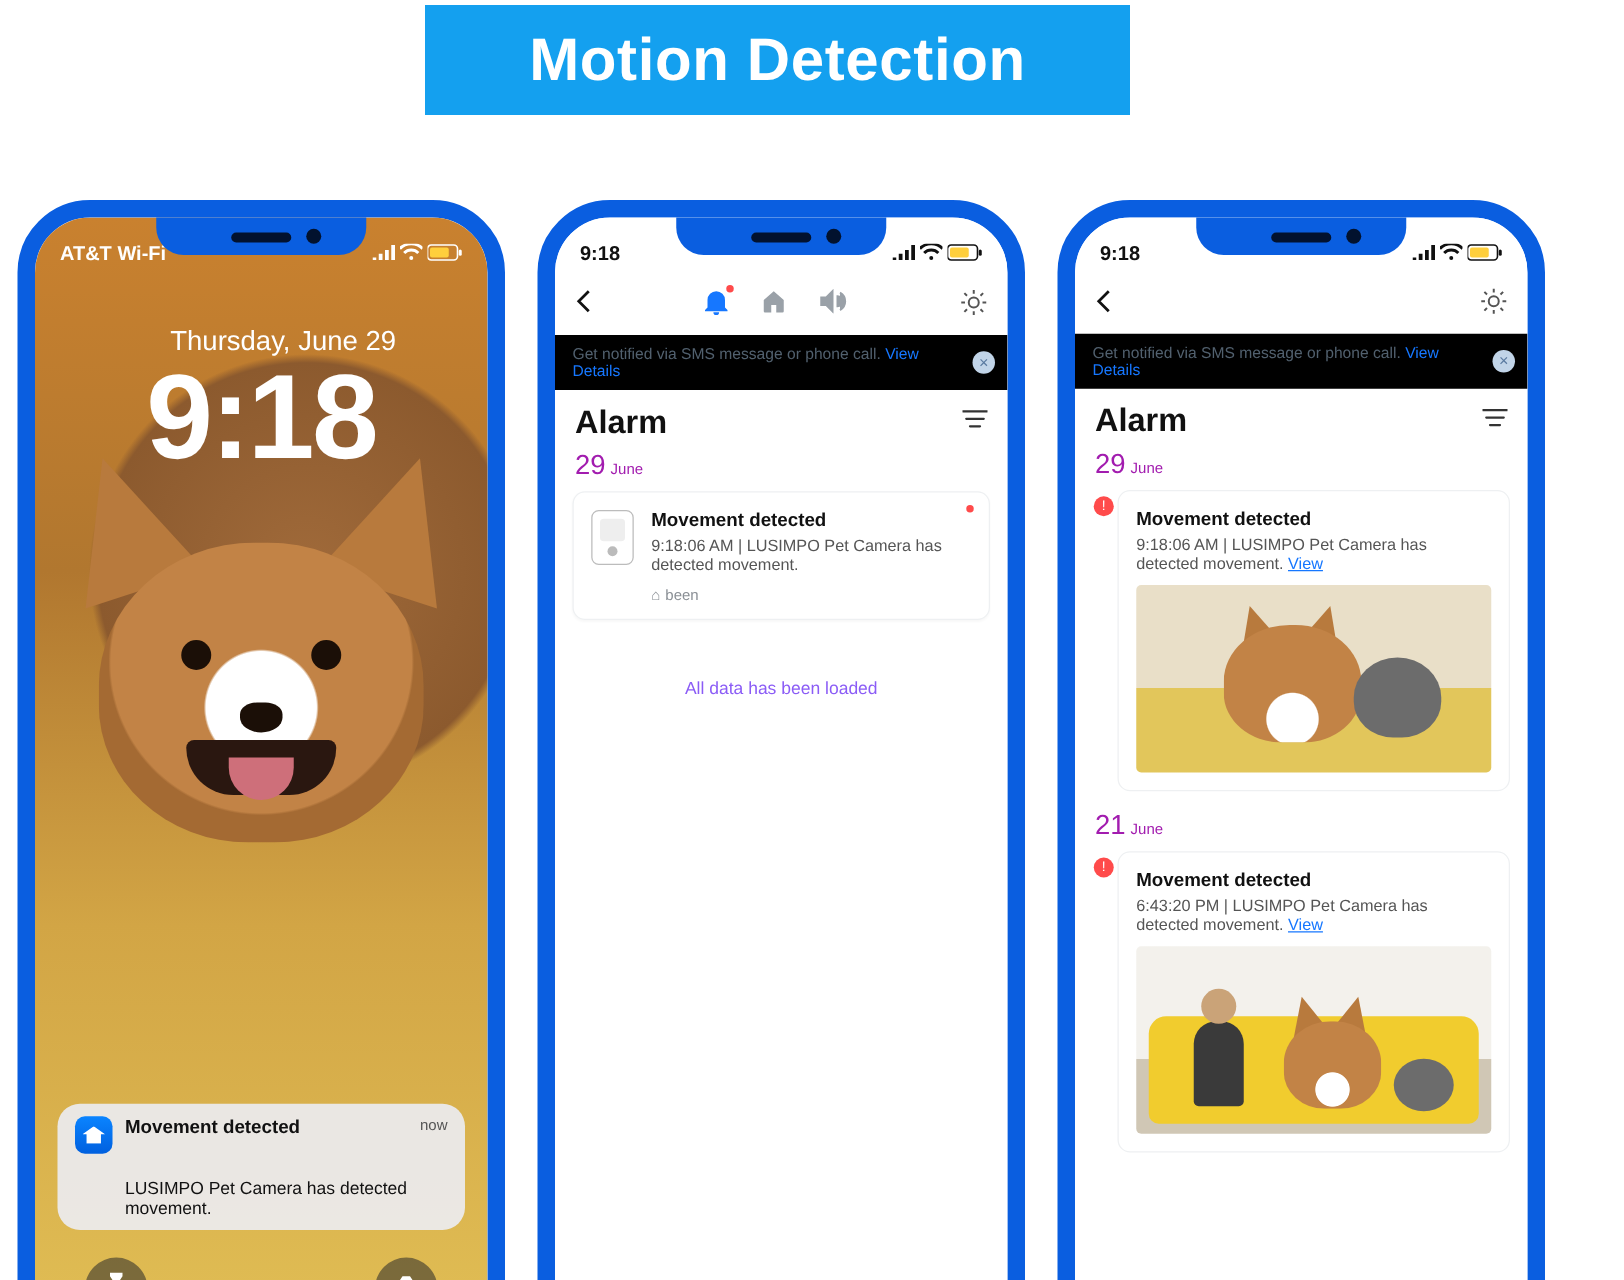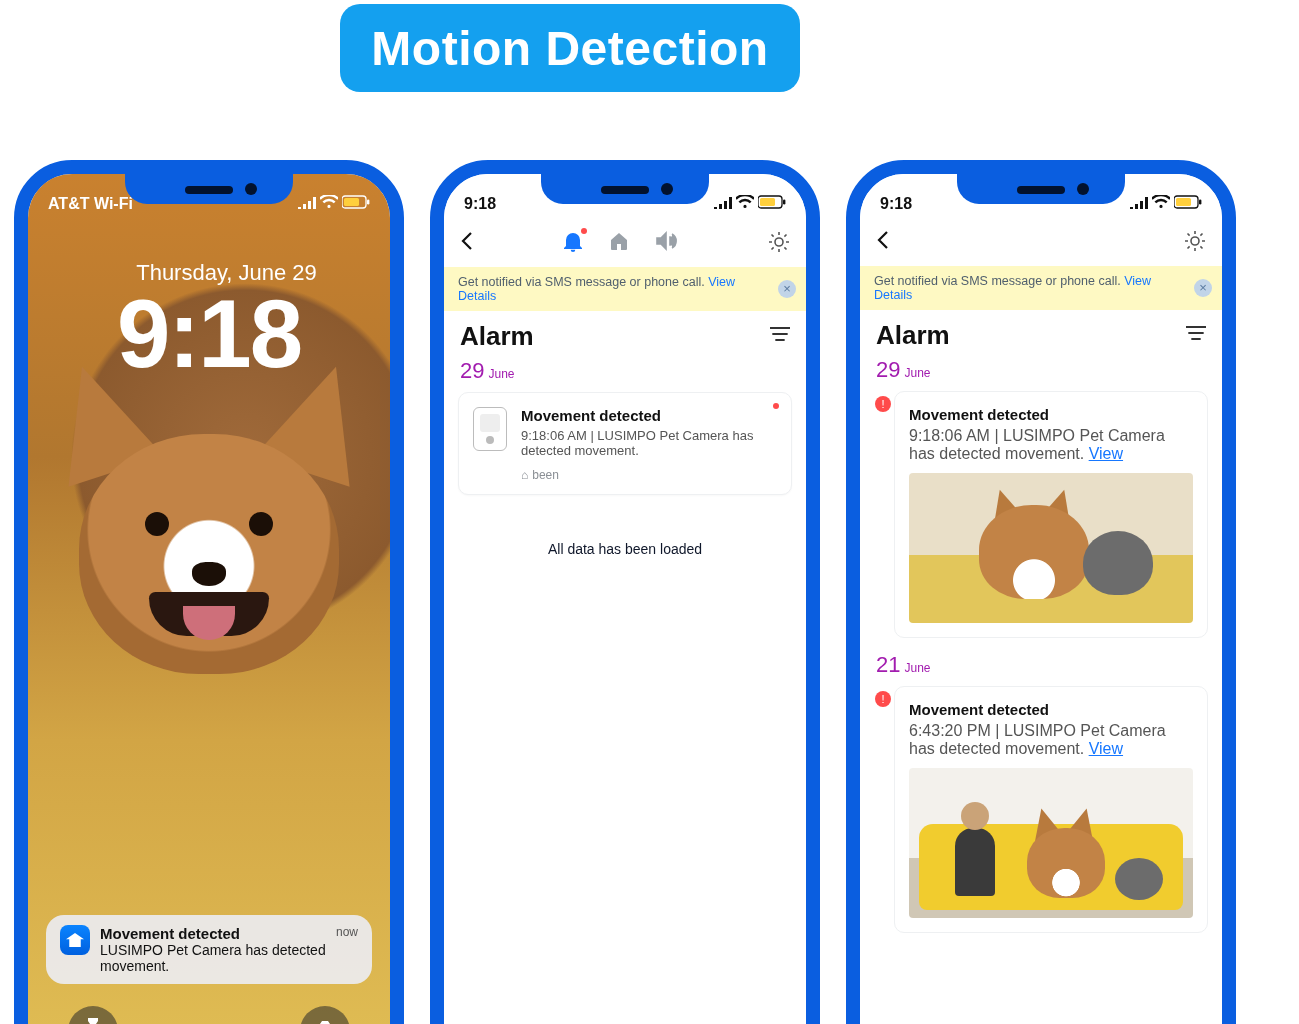--- a/index.html
+++ b/index.html
@@ -9,23 +9,23 @@
     width: 1299px;
     height: 1024px;
     position: relative;
     overflow: hidden;
   }
 
   
   .banner {
     position: absolute;
     left: 340px; top: 4px;
-    width: 460px; height: 88px;
+    width: 564px; height: 88px;
     background: #14a0ef;
-    border-radius: 20px;
+    border-radius: 0;
     color: #fff;
     font-size: 48px;
     font-weight: 600;
     letter-spacing: 0.5px;
     display: flex; align-items: center; justify-content: center;
   }
 
   
   .phone {
     position: absolute;
@@ -120,21 +120,21 @@
     width:30px; height:30px; flex:0 0 30px;
     background: linear-gradient(180deg,#0a84ff,#0060df);
     border-radius:8px; position:relative;
   }
   .ls-notif .appicon::after{
     content:""; position:absolute; left:6px; top:8px;
     width:18px; height:14px; background:#fff;
     clip-path: polygon(50% 0,100% 45%,82% 45%,82% 100%,18% 100%,18% 45%,0 45%);
   }
   .ls-notif .ntitle{ font-weight:600; font-size:15px;}
-  .ls-notif .nbody{ font-size:14px; }
+  .ls-notif .nbody{ font-size:14px;margin-top:32px; }
   .ls-notif .nwhen{ position:absolute; right:14px; top:10px; font-size:12px; color:#555;}
 
   .ls-bottom { position:absolute; left:0; right:0; bottom:22px; text-align:center; font-size:14px; color:#fff;}
   .ls-bottom .bar{ width:140px; height:5px; background:#fff; border-radius:3px; margin:10px auto 0;}
   .rbtn{ position:absolute; bottom:62px; width:50px; height:50px; border-radius:50%;
     background:rgba(40,40,40,0.55); display:flex; align-items:center; justify-content:center; color:#fff;}
   .rbtn.left{ left:40px;} .rbtn.right{ right:40px;}
 
   
   .app { position:absolute; inset:0; background:#fff; color:#111; }
@@ -144,21 +144,21 @@
     padding:4px 16px 10px;
   }
   .back{ font-size:22px; color:#111;}
   .hicons{ display:flex; gap:26px; color:#9aa1a8; font-size:20px; align-items:center;}
   .hicons .active{ color:#1677ff; position:relative;}
   .hicons .active::after{ content:""; position:absolute; top:-2px; right:-4px;
     width:6px; height:6px; background:#ff4b4b; border-radius:50%;}
   .gear{ color:#555;}
 
   .sms-banner{
-    background:#fef9c3; color:#51606e;
+    background:#000000; color:#51606e;
     padding:8px 30px 8px 14px; font-size:12.5px; position:relative;
   }
   .sms-banner .link{ color:#1677ff; }
   .sms-banner .xbtn{
     position:absolute; right:10px; top:50%; transform:translateY(-50%);
     width:18px; height:18px; border-radius:50%; background:#c1d4e8; color:#5a7aa0;
     font-size:13px; line-height:18px; text-align:center;
   }
 
   .page-title-row{ display:flex; justify-content:space-between; align-items:center;
@@ -183,39 +183,39 @@
   }
   .card .devthumb::before{content:""; position:absolute; top:6px; left:6px; right:6px; height:18px;
     background:#eee; border-radius:3px;}
   .card .devthumb::after{content:""; position:absolute; left:50%; transform:translateX(-50%);
     bottom:6px; width:8px; height:8px; background:#bbb; border-radius:50%;}
   .card .ct{ font-weight:700; font-size:15px; margin-bottom:4px;}
   .card .cb{ font-size:13px; color:#555; }
   .card .home{ margin-top:10px; font-size:12px; color:#8a8f95;}
   .card .home::before{ content:"⌂"; margin-right:4px;}
 
-  .loaded{ text-align:center; color:#0f172a; font-size:14px; margin-top:46px;}
+  .loaded{ text-align:center; color:#8b5cf6; font-size:14px; margin-top:46px;}
 
   .home-indicator{ position:absolute; bottom:8px; left:50%; transform:translateX(-50%);
     width:134px; height:5px; background:#111; border-radius:3px;}
 
   
   .bullet{
     position:absolute; left:-0px; top:4px; transform:translateX(-20px);
     width:16px; height:16px; background:#ff4b4b; border-radius:50%;
     color:#fff; font-size:11px; line-height:16px; text-align:center;
   }
   .c-card{
     position:relative;
     margin:0 14px 14px 34px;
     background:#fff; border:1px solid #eef0f2; border-radius:10px;
     padding:14px;
   }
   .c-card .ct{font-weight:700;font-size:15px;margin-bottom:4px;}
-  .c-card .cb{font-size:16px;color:#555;}
+  .c-card .cb{font-size:13px;color:#555;}
   .c-card .cb .link{color:#1677ff; text-decoration:underline;}
   .thumb{
     margin-top:10px; width:100%; height:150px; border-radius:4px;
     background:#d5c196;
     position:relative; overflow:hidden;
   }
   
   .thumb.a{
     background:linear-gradient(180deg,#e9dfc8 0 55%,#e2c65b 55% 100%);
   }

